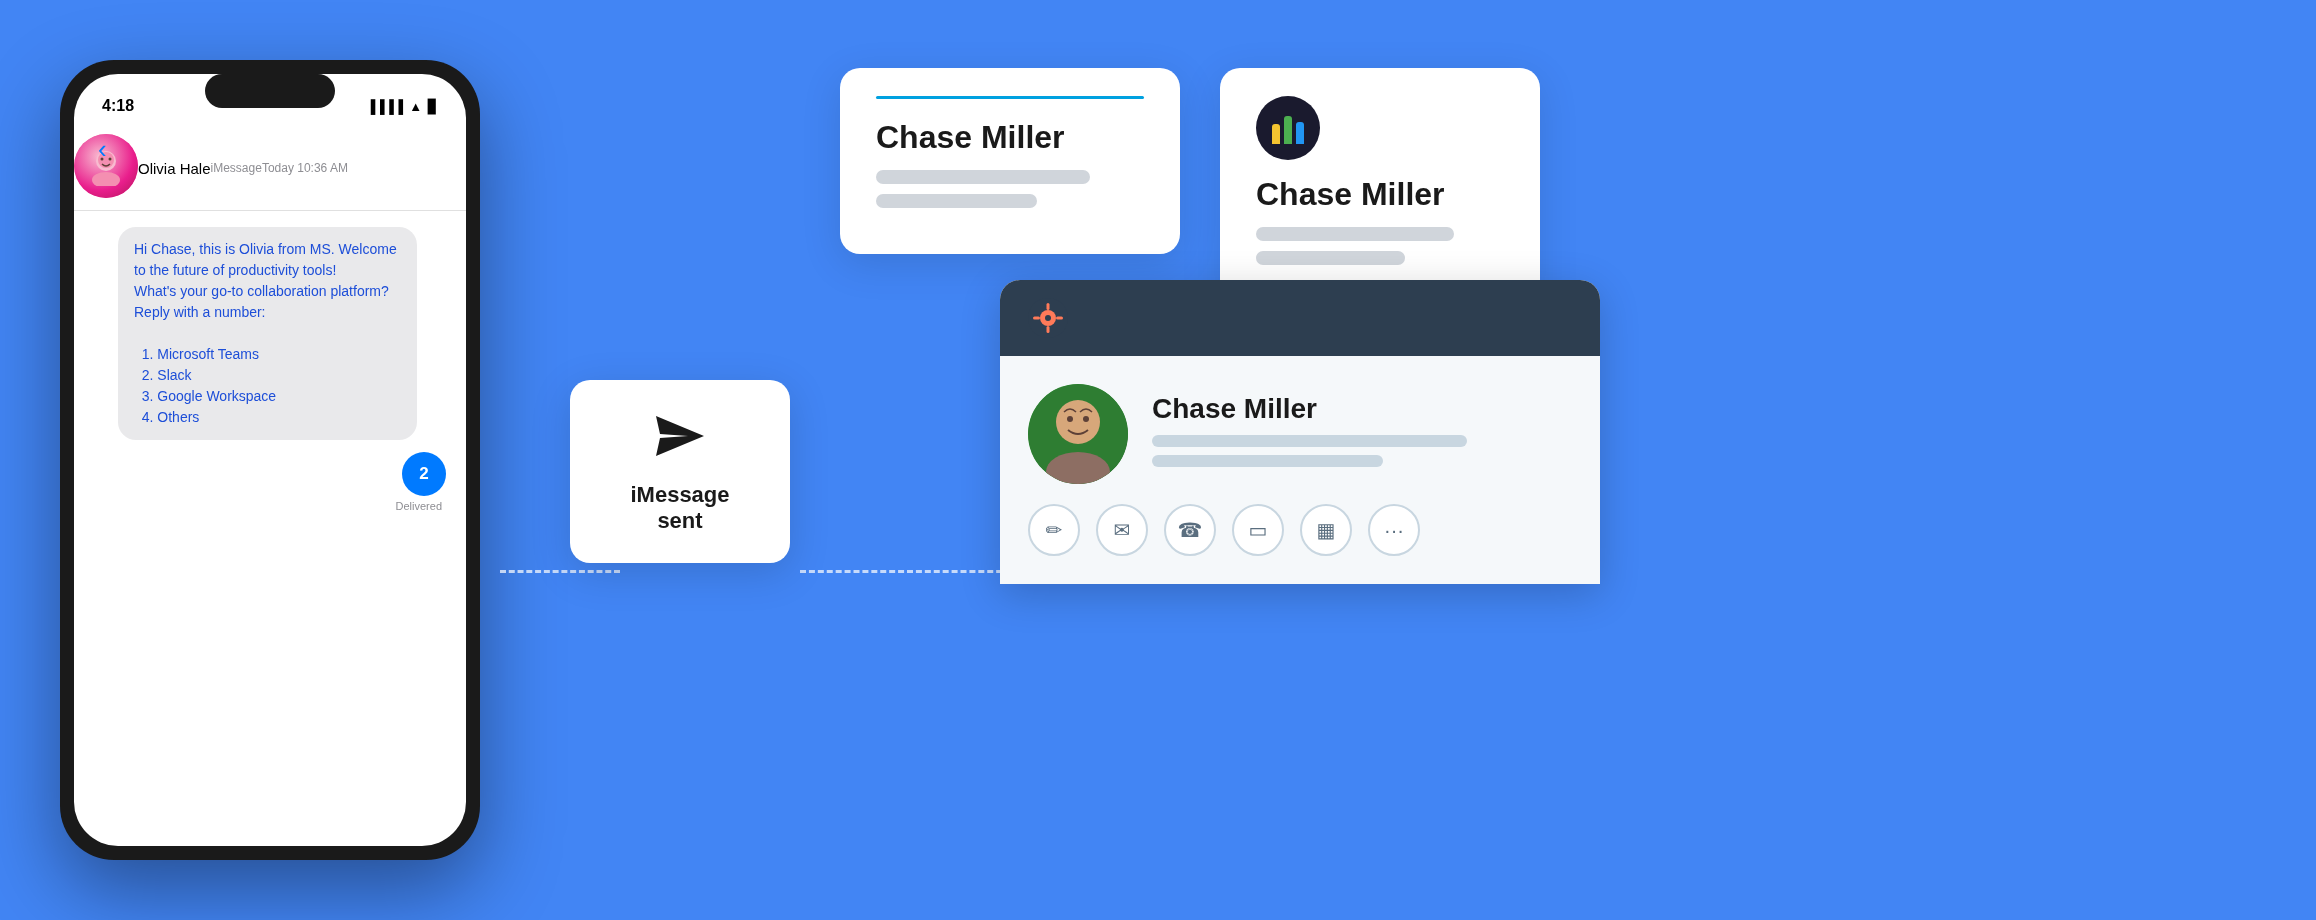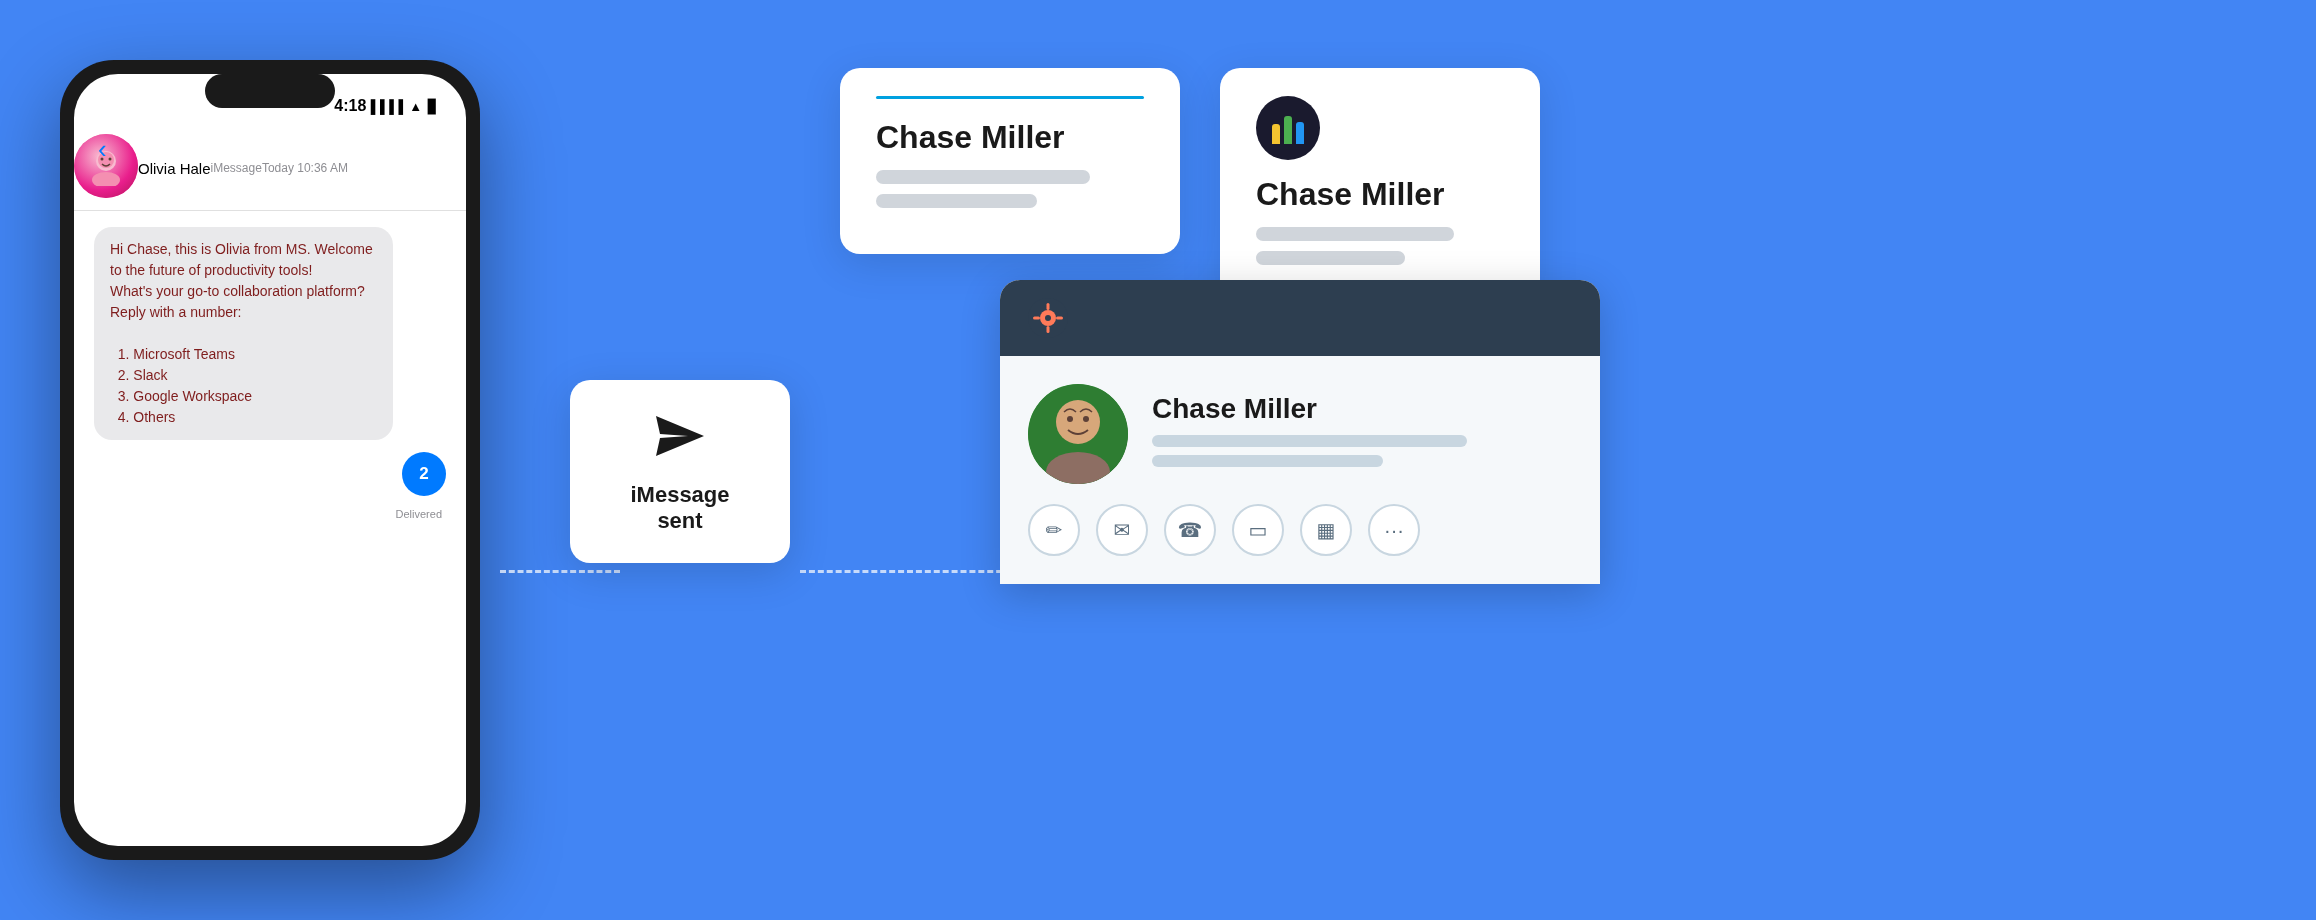--- a/index.html
+++ b/index.html
@@ -44,21 +44,21 @@
       transform: translateX(-50%);
       width: 130px;
       height: 34px;
       background: #1a1a1a;
       border-radius: 20px;
       z-index: 10;
     }
     
     .status-bar {
       display: flex;
-      justify-content: flex-end;
+      justify-content: space-between;
       align-items: center;
       padding: 14px 28px 0 28px;
       font-size: 15px;
       font-weight: 600;
       color: #000;
       height: 50px;
     }
     .status-time { font-size: 16px; font-weight: 700; }
     .status-icons { display: flex; gap: 6px; align-items: center; font-size: 13px; }
     
@@ -105,23 +105,24 @@
     
     .chat-area {
       padding: 16px 20px;
     }
     .bubble-incoming {
       background: #e9e9eb;
       border-radius: 18px;
       padding: 12px 16px;
       font-size: 14px;
       line-height: 1.5;
-      color: #7f1d1d;
+      color: #1d4ed8;
       max-width: 85%;
       margin-bottom: 8px;
+      margin-left: 24px;
     }
     
     .bubble-sent-wrapper {
       display: flex;
       justify-content: flex-end;
       margin-top: 12px;
     }
     .bubble-sent {
       background: #007aff;
       color: #fff;
@@ -132,21 +133,21 @@
       align-items: center;
       justify-content: center;
       font-size: 17px;
       font-weight: 700;
       position: relative;
     }
     .delivered-label {
       font-size: 11px;
       color: #8e8e93;
       text-align: right;
-      margin-top: 12px;
+      margin-top: 4px;
       padding-right: 4px;
     }
 
     
     .dashed-line-h {
       position: absolute;
       border-top: 3px dashed #fff;
       opacity: 0.7;
     }
     .dashed-line-v {

